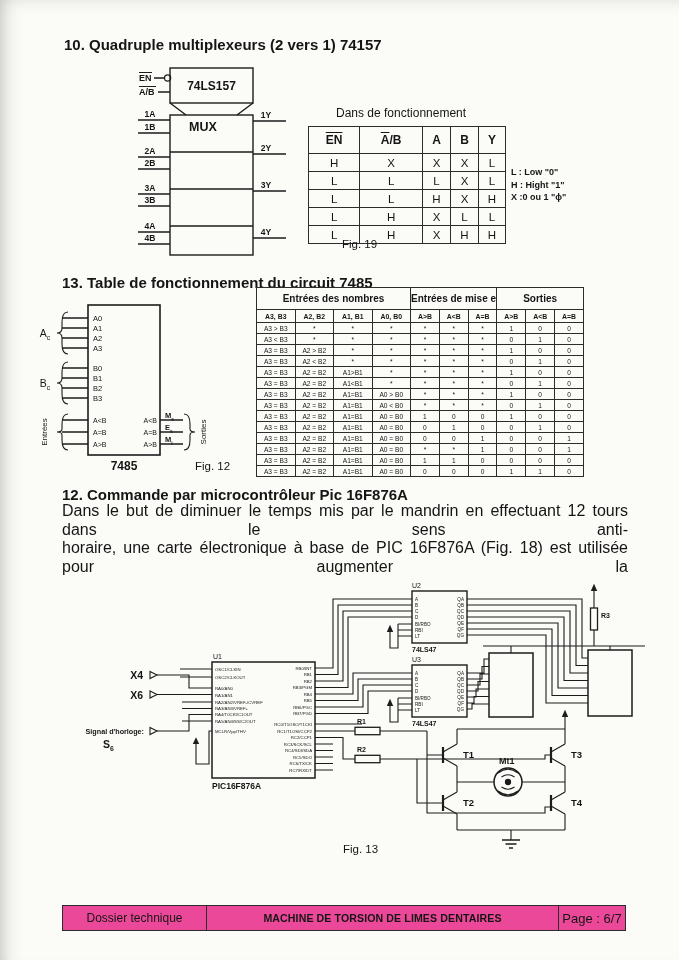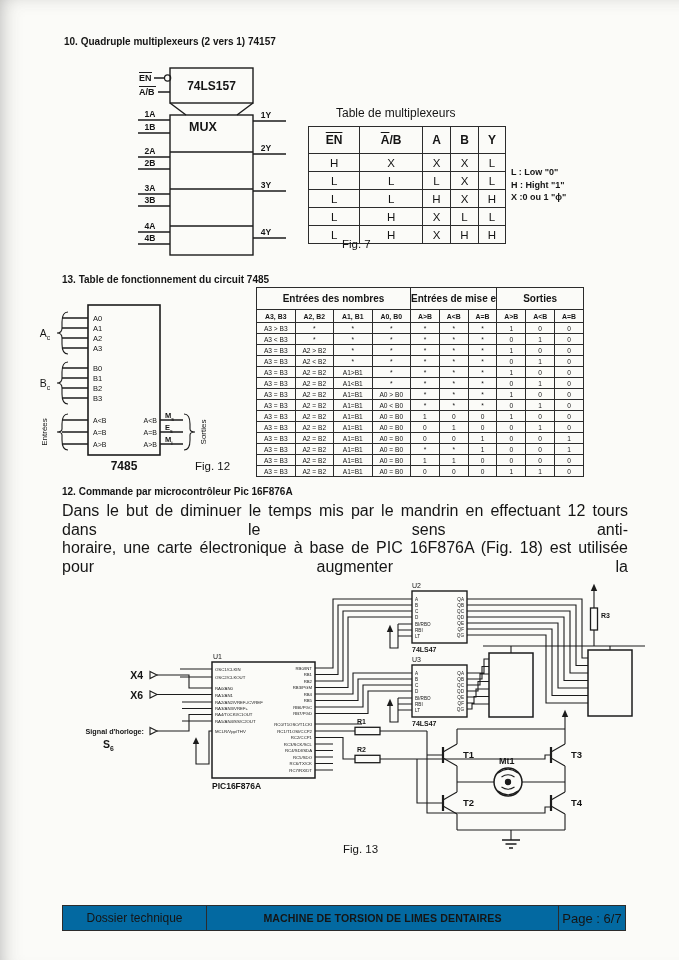--- a/index.html
+++ b/index.html
@@ -3,21 +3,21 @@
 <meta charset="utf-8">
 <style>
   html,body{margin:0;padding:0}
   body{
     width:679px;height:960px;position:relative;overflow:hidden;
     background:#fbfbf8;color:#151515;
     font-family:"Liberation Sans",sans-serif;
     box-shadow:inset 14px 6px 22px -16px rgba(60,60,60,.45);
   }
   .abs{position:absolute}
-  .heading{font-weight:bold;font-size:10px;white-space:nowrap}
+  .heading{font-weight:bold;font-size:15px;white-space:nowrap}
   .caption{font-size:11.5px}
   svg{position:absolute;overflow:visible}
   svg text{font-family:"Liberation Sans",sans-serif;fill:#151515}
 
   
   table{border-collapse:collapse;background:#fbfbf8}
   .t11{width:198px}
   .t11 th,.t11 td{border:1.6px solid #2c2c2c;text-align:center;padding:0}
   .t11 th{font-size:12px;height:26px;font-weight:700}
   .t11 td{font-size:11.5px;height:17px;font-weight:500}
@@ -28,21 +28,21 @@
   .t85{width:327px;table-layout:fixed}
   .t85 th,.t85 td{border:1px solid #2c2c2c;text-align:center;padding:0;overflow:hidden;white-space:nowrap}
   .t85 thead tr.grp th{font-size:10px;height:21px;font-weight:700;line-height:1.15}
   .t85 thead tr.sub th{font-size:6.9px;height:12px;font-weight:700}
   .t85 td{font-size:6.6px;height:10px;font-weight:500}
 
   .para{width:566px;font-size:16px;line-height:18.6px}
   .para .jl{text-align:justify;text-align-last:justify}
 
   
-  .footer{display:flex;border:1.6px solid #2c2c2c;height:24px;width:562px;background:#0369a1}
+  .footer{display:flex;border:1.6px solid #2c2c2c;height:24px;width:562px;background:#ec4899}
   .footer>div{display:flex;align-items:center;justify-content:center;height:100%}
   .f-left{width:143px;border-right:1.6px solid #2c2c2c;font-size:12px}
   .f-center{width:351px;border-right:1.6px solid #2c2c2c;font-size:10.6px;font-weight:700;letter-spacing:.1px}
   .f-right{flex:1;font-size:13px}
 </style>
 </head>
 <body>
 
 <div class="abs heading" style="left:64px;top:36px">10.  Quadruple multiplexeurs (2 vers 1) 74157</div>
 
@@ -76,21 +76,21 @@
       <text x="150" y="241" text-anchor="middle">4B</text>
     </g>
   <g font-size="8.5" font-weight="bold">
       <text x="266" y="118" text-anchor="middle">1Y</text>
       <text x="266" y="151" text-anchor="middle">2Y</text>
       <text x="266" y="188" text-anchor="middle">3Y</text>
       <text x="266" y="235" text-anchor="middle">4Y</text>
     </g>
 </svg>
 
-<div class="abs" style="left:336px;top:106px;font-size:12px">Table de multiplexeurs</div>
+<div class="abs" style="left:336px;top:106px;font-size:12px">Dans de fonctionnement</div>
 
 <table class="t11 abs" style="left:308px;top:126px">
   <thead>
       <tr id="t11-head">
         <th><span class="ov">EN</span></th>
         <th><span class="ov">A</span>/B</th>
         <th>A</th>
         <th>B</th>
         <th>Y</th>
       </tr>
@@ -133,21 +133,21 @@
       </tr>
     </tbody>
 </table>
 
 <div class="abs notes" style="left:511px;top:166px">
   <div>L : Low "0"</div>
   <div>H : Hight "1"</div>
   <div>X :0 ou 1 "ϕ"</div>
 </div>
 
-<div class="abs caption" style="left:342px;top:238px">Fig. 7</div>
+<div class="abs caption" style="left:342px;top:238px">Fig. 19</div>
 
 <div class="abs heading" style="left:62px;top:274px">13. Table de fonctionnement du circuit 7485</div>
 
 <svg class="abs" style="left:35px;top:293px" width="240" height="192" viewBox="35 293 240 192">
   <g stroke="#1c1c1c" stroke-width="1.3" fill="none">
     <rect x="88" y="305" width="72" height="150" stroke-width="1.6"></rect>
     <path d="M62,318 H88 M62,328 H88 M62,338 H88 M62,348 H88"></path>
     <path d="M62,368 H88 M62,378 H88 M62,388 H88 M62,398 H88"></path>
     <path d="M62,420 H88 M62,432 H88 M62,444 H88"></path>
     <path d="M160,420 H183 M160,432 H183 M160,444 H183"></path>

